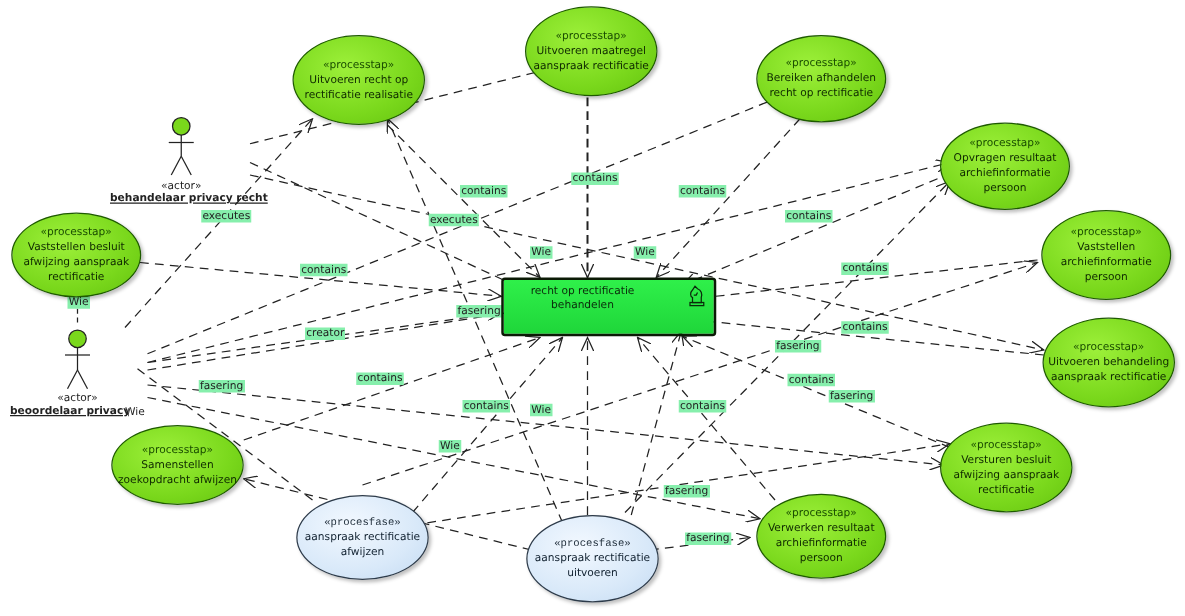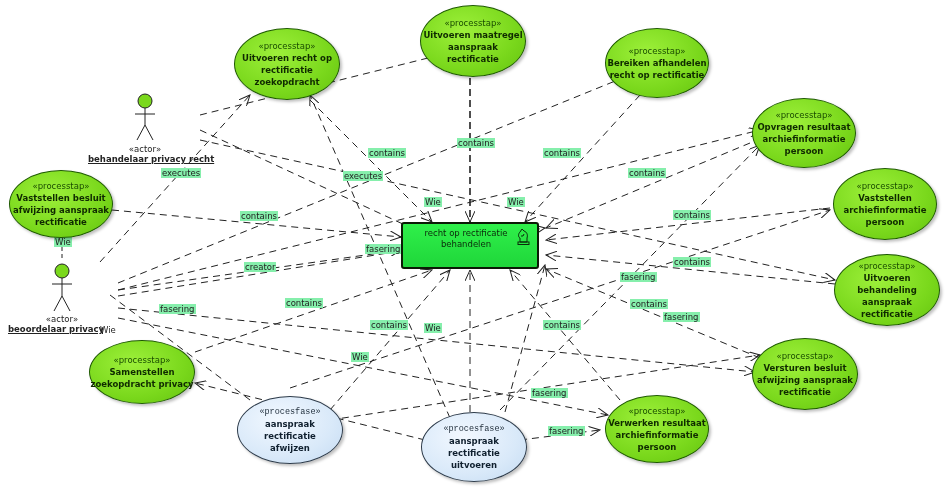--- a/index.html
+++ b/index.html
@@ -3,23 +3,23 @@
 <meta charset="utf-8">
 <style>
   html, body { margin:0; padding:0; background:#ffffff; }
   body { width:948px; height:493px; position:relative; overflow:hidden; font-family:"DejaVu Sans", sans-serif; }
   #canvas { position:absolute; left:0; top:0; width:948px; height:493px; }
   .node { position:absolute; display:flex; flex-direction:column; align-items:center; justify-content:center; text-align:center; box-sizing:border-box; }
   .ellipse-step { border:1.5px solid #1e5a00; border-radius:50%; background:radial-gradient(ellipse at 40% 35%, #9df03a 0%, #7ad81c 60%, #63c20e 100%); box-shadow:2px 2px 3px rgba(0,0,0,0.25); }
   .ellipse-phase { border:1.5px solid #2d3b4a; border-radius:50%; background:radial-gradient(ellipse at 40% 35%, #f2f8ff 0%, #d9e9f9 60%, #c3daf2 100%); box-shadow:2px 2px 3px rgba(0,0,0,0.25); }
   .stereo { font-size:8.5px; color:#1a4d00; line-height:11px; }
   .stereo.phase { color:#1f2d3a;font-family:Liberation Mono, monospace; }
-  .nname { font-size:8.5px; font-weight:bold; color:#0f2a00; line-height:12px; }
+  .nname { font-size:8.5px; font-weight:normal; color:#0f2a00; line-height:12px; }
   .nname.phase { color:#10202f; }
-  .main-box { position:absolute; left:401px; top:222px; width:138px; height:47px; border:2px solid #0b1a05; border-radius:3px; background:linear-gradient(#2ff04a,#1fd63a); box-sizing:border-box; }
+  .main-box { position:absolute; left:401px; top:222px; width:172px; height:47px; border:2px solid #0b1a05; border-radius:3px; background:linear-gradient(#2ff04a,#1fd63a); box-sizing:border-box; }
   .main-title { position:absolute; left:8px; top:4px; width:110px; font-size:8.5px; color:#0b2a0b; line-height:11px; text-align:center; }
   .lbl { position:absolute; font-size:8.5px; color:#222; background:#86efac; padding:0 1px; line-height:10px; white-space:nowrap; }
   .actor-lbl { position:absolute; font-size:8.5px; color:#222; white-space:nowrap; text-align:center; line-height:11px; }
   .actor-name { font-weight:bold;text-decoration:underline; }
 </style>
 </head>
 <body>
 
 <div id="canvas">
   <svg id="edges" width="948" height="493" style="position:absolute;left:0;top:0;">
@@ -110,21 +110,21 @@
 
   <div class="actor-lbl" style="left:110px;top:144px;width:70px;">«actor»</div>
   <div class="actor-lbl actor-name" style="left:88px;top:154px;width:115px;">behandelaar privacy recht</div>
   <div class="actor-lbl" style="left:27px;top:314px;width:70px;">«actor»</div>
   <div class="actor-lbl actor-name" style="left:8px;top:324px;width:95px;overflow:hidden;">beoordelaar privacy recht</div>
   <span class="lbl" style="left:99px;top:325px;background:transparent;">Wie</span>
 
   <div class="node ellipse-step" style="left:234px;top:28px;width:106px;height:72px;">
     <div class="stereo">«processtap»</div>
     <div class="nname">Uitvoeren recht op</div>
-    <div class="nname">rectificatie zoekopdracht</div>
+    <div class="nname">rectificatie realisatie</div>
   </div>
   <div class="node ellipse-step" style="left:420px;top:5px;width:106px;height:72px;">
     <div class="stereo">«processtap»</div>
     <div class="nname">Uitvoeren maatregel</div>
     <div class="nname">aanspraak rectificatie</div>
   </div>
   <div class="node ellipse-step" style="left:605px;top:28px;width:104px;height:70px;">
     <div class="stereo">«processtap»</div>
     <div class="nname">Bereiken afhandelen</div>
     <div class="nname">recht op rectificatie</div>
@@ -154,21 +154,21 @@
   </div>
   <div class="node ellipse-step" style="left:605px;top:395px;width:104px;height:68px;">
     <div class="stereo">«processtap»</div>
     <div class="nname">Verwerken resultaat</div>
     <div class="nname">archiefinformatie</div>
     <div class="nname">persoon</div>
   </div>
   <div class="node ellipse-step" style="left:89px;top:340px;width:106px;height:64px;">
     <div class="stereo">«processtap»</div>
     <div class="nname">Samenstellen</div>
-    <div class="nname">zoekopdracht privacy</div>
+    <div class="nname">zoekopdracht afwijzen</div>
   </div>
   <div class="node ellipse-step" style="left:9px;top:170px;width:104px;height:68px;">
     <div class="stereo">«processtap»</div>
     <div class="nname">Vaststellen besluit</div>
     <div class="nname">afwijzing aanspraak</div>
     <div class="nname">rectificatie</div>
   </div>
 
   <div class="node ellipse-phase" style="left:237px;top:396px;width:106px;height:68px;">
     <div class="stereo phase">«procesfase»</div>

